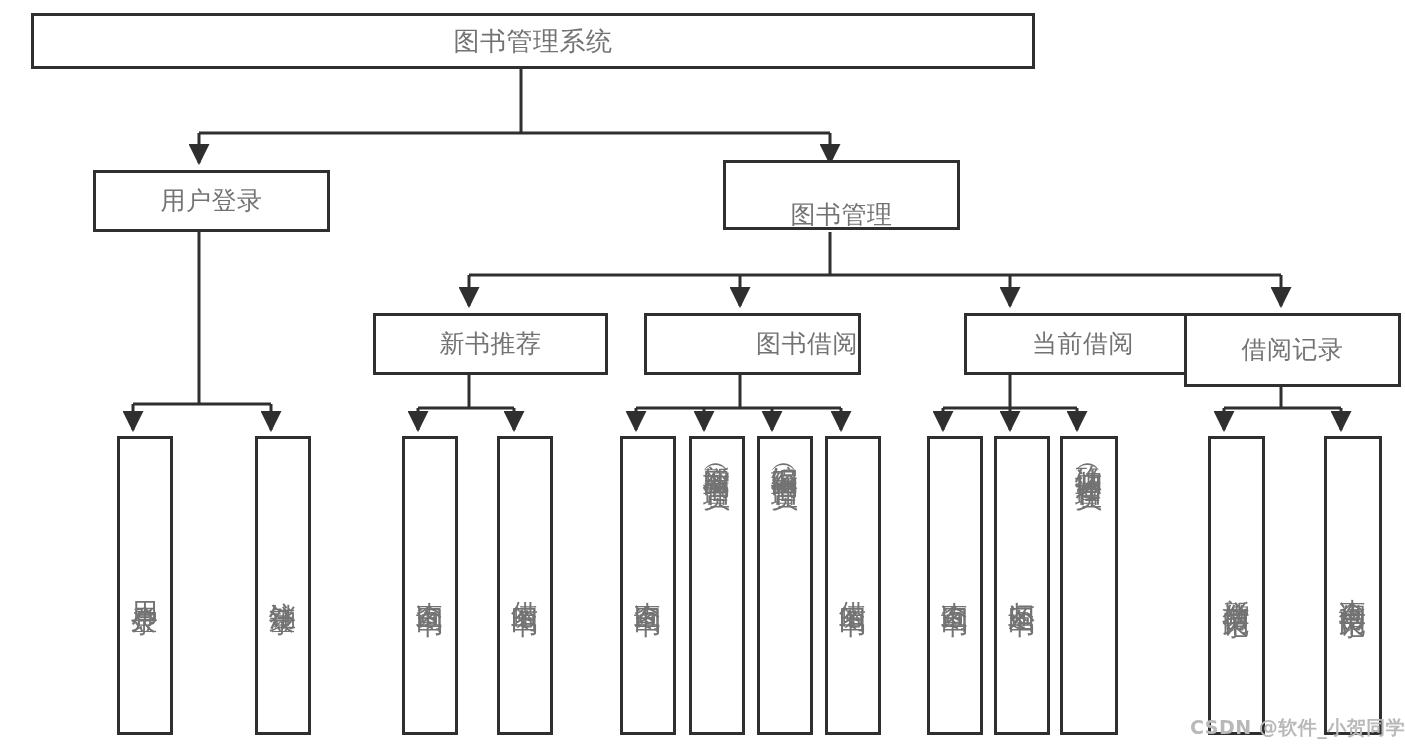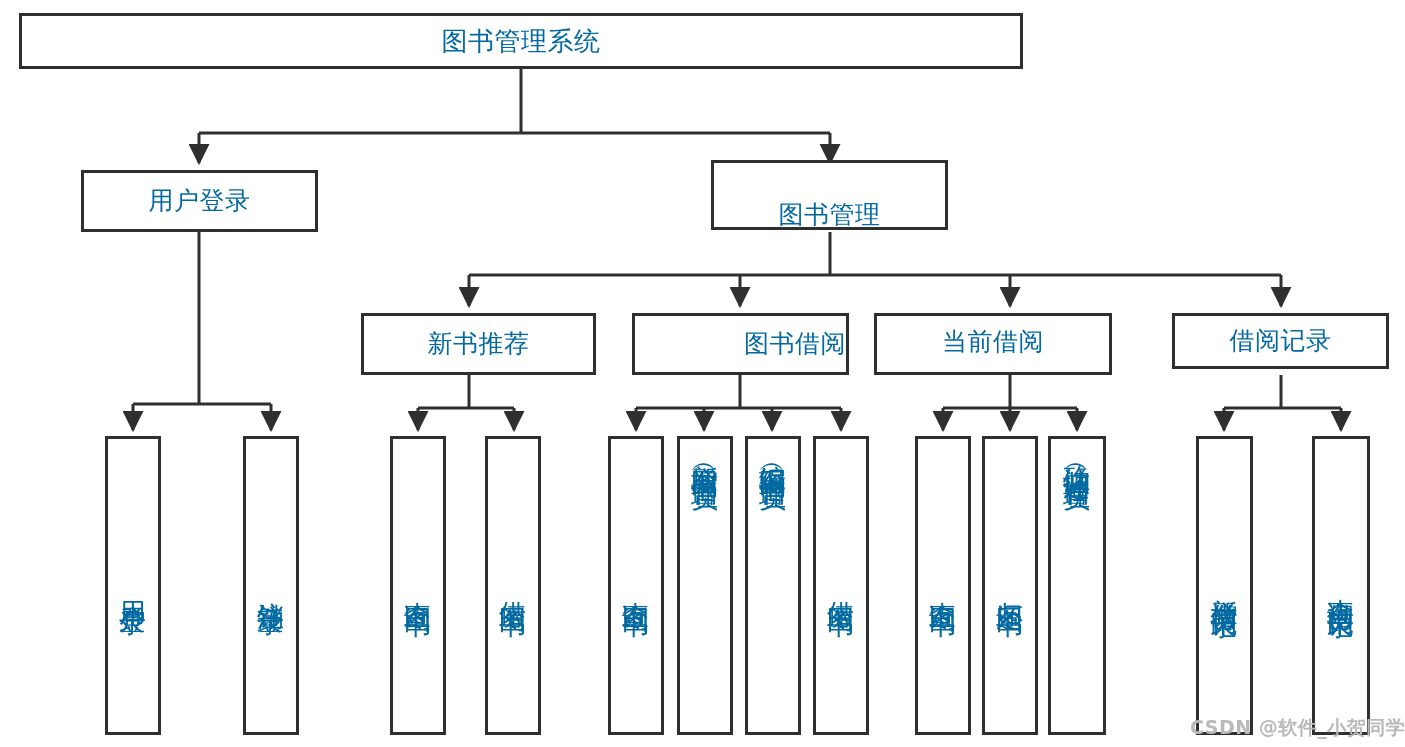--- a/index.html
+++ b/index.html
@@ -27,21 +27,22 @@
     pointer-events: none;
   }
   .node {
     position: absolute;
     box-sizing: border-box;
     border: 3px solid #2f2f2f;
     background: #ffffff;
     display: flex;
     align-items: center;
     justify-content: center;
-    color: #0369a1;
+    color: #737373;
+    margin-left: 12px;
   }
   .node .lbl {
     display: block;
     text-align: center;
     line-height: 1.02;
     white-space: nowrap;
   }
   
   .node.horiz .lbl {
     font-size: 25px;
@@ -140,24 +141,24 @@
   <div class="node horiz" style="left:711px; top:160px; width:237px; height:70px;align-items:flex-end;">
     <span class="lbl">图书管理</span>
   </div>
 
   <div class="node horiz" style="left:361px; top:313px; width:235px; height:62px;">
     <span class="lbl">新书推荐</span>
   </div>
   <div class="node horiz" style="left:632px; top:313px; width:217px; height:62px;justify-content:flex-end;">
     <span class="lbl">图书借阅</span>
   </div>
-  <div class="node horiz" style="left:874px; top:313px; width:238px; height:62px;font-family:Liberation Mono, monospace;">
+  <div class="node horiz" style="left:952px; top:313px; width:238px; height:62px;">
     <span class="lbl">当前借阅</span>
   </div>
-  <div class="node horiz" style="left:1172px; top:313px; width:217px; height:56px;">
+  <div class="node horiz" style="left:1172px; top:313px; width:217px; height:74px;">
     <span class="lbl">借阅记录</span>
   </div>
 
   <div class="node vert" style="left:105px; top:436px; width:56px; height:299px;">
     <span class="lbl">用户登录</span>
   </div>
   <div class="node vert" style="left:243px; top:436px; width:56px; height:299px;">
     <span class="lbl">注销登录</span>
   </div>
 

